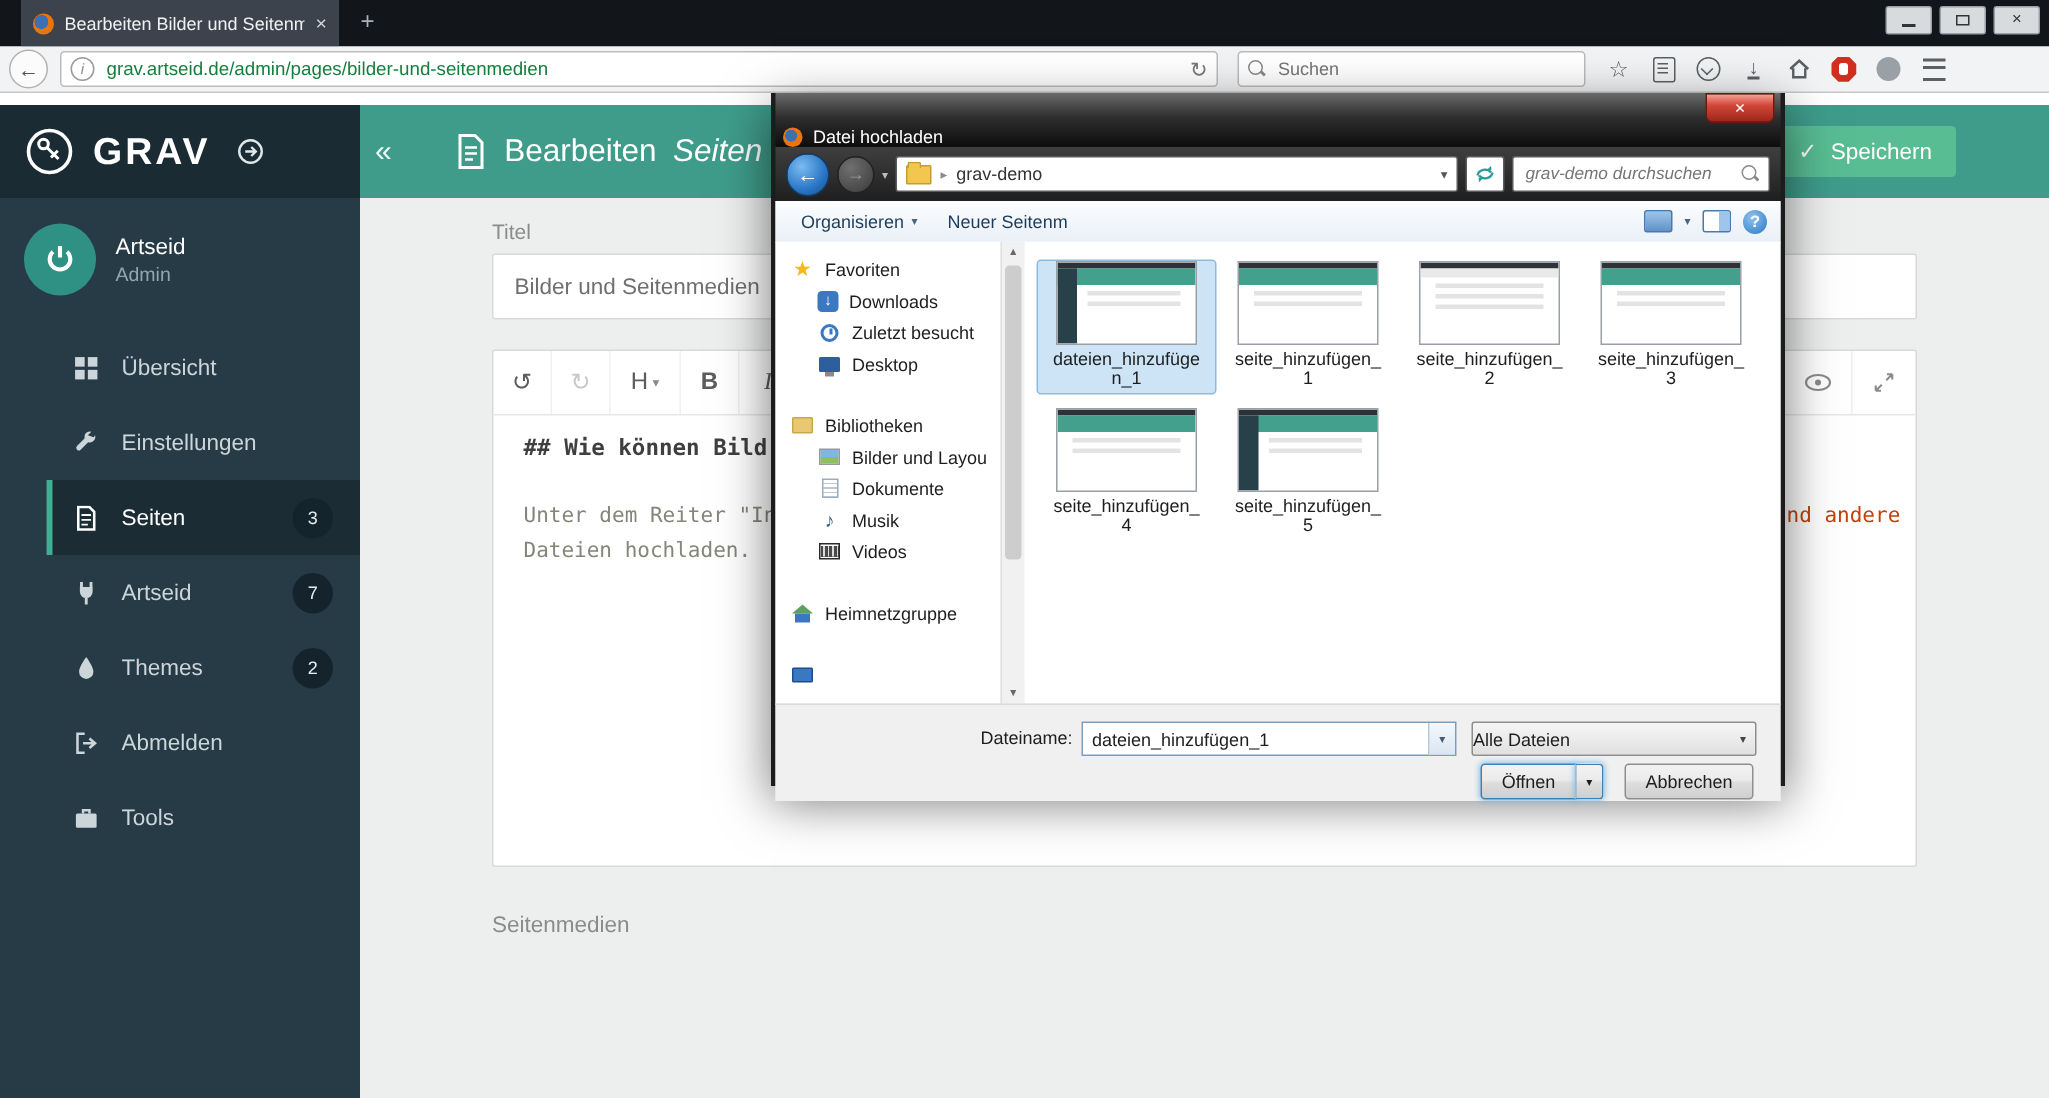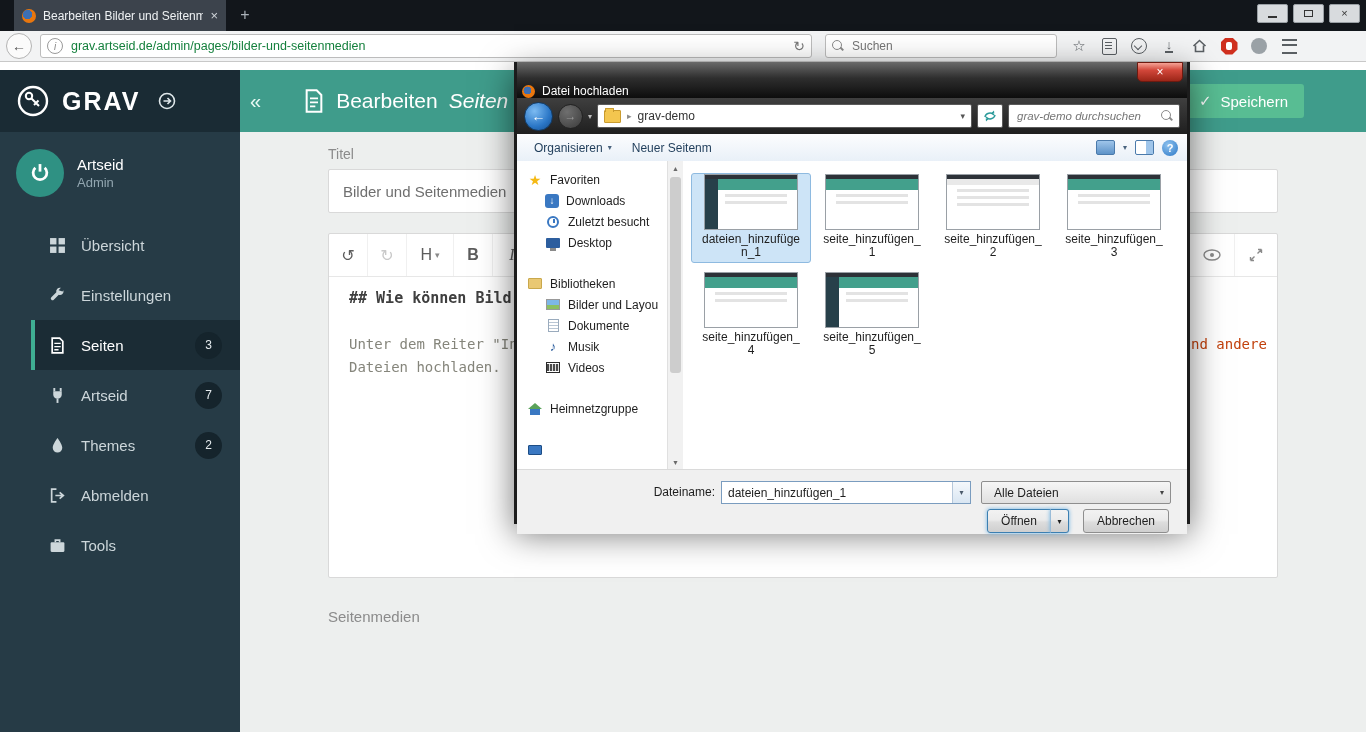--- a/index.html
+++ b/index.html
@@ -188,21 +188,21 @@
   .dlg-bottom{position:absolute;bottom:0;left:0;right:0;height:64px;background:#f0f0f0;border-top:1px solid #dadada;}
   .fnamelabel{position:absolute;left:133px;top:15px;width:65px;text-align:right;font-size:12px;color:#1e1e1e;}
   .fnamecombo{position:absolute;left:204px;top:11px;width:250px;height:23px;background:#fff;border:1px solid #7a9cbf;
     display:flex;box-sizing:border-box;}
   .fnamecombo input{flex:1;border:none;outline:none;font-size:12px;color:#1e1e1e;padding:0 6px;background:transparent;
     font-family:"Liberation Sans","DejaVu Sans",sans-serif;min-width:0;}
   .comboarrow{width:17px;border-left:1px solid #b5c7da;background:linear-gradient(#f4f8fc,#d9e6f2);
     display:flex;align-items:center;justify-content:center;font-size:8px;color:#4a5a6a;flex:none;}
   .ftype{position:absolute;left:464px;top:11px;width:190px;height:23px;border:1px solid #8e8e8e;border-radius:2px;
     background:linear-gradient(#f6f6f6,#e0e0e0);display:flex;align-items:center;font-size:12px;color:#1e1e1e;
-    padding-left:12px;box-sizing:border-box;}
+    padding-left:0;box-sizing:border-box;}
   .ftype .caretend{margin-left:auto;margin-right:6px;font-size:8px;color:#444;}
   .winbtn7{position:absolute;top:39px;height:24px;border:1px solid #8e8e8e;border-radius:3px;font-size:12px;color:#1e1e1e;
     background:linear-gradient(#f2f2f2,#ebebeb 45%,#dddddd 55%,#cfcfcf);display:flex;align-items:center;justify-content:center;box-sizing:border-box;}
   .openbtn{left:470px;width:64px;border-color:#3c7fb1;box-shadow:0 0 4px #6db2e3;border-radius:3px 0 0 3px;}
   .opensplit{left:533px;width:19px;border-color:#3c7fb1;box-shadow:0 0 4px #6db2e3;border-left:1px solid #9abcd8;
     border-radius:0 3px 3px 0;font-size:8px;}
   .cancelbtn{left:566px;width:86px;}
 
   svg{display:block;}
 </style>

